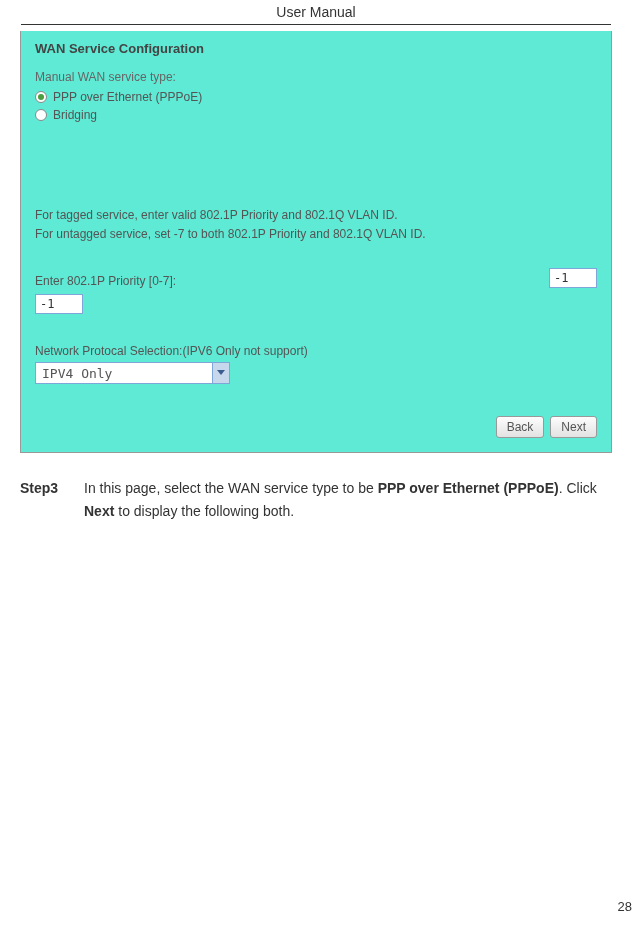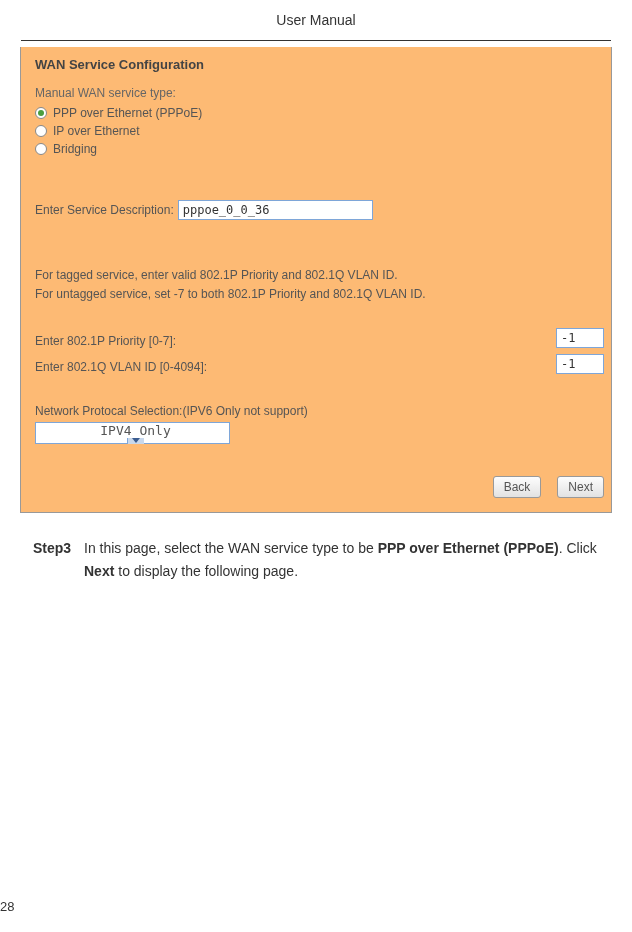--- a/index.html
+++ b/index.html
@@ -7,32 +7,32 @@
       width: 632px;
       height: 932px;
       font-family: Arial, sans-serif;
       font-size: 13px;
       color: #333;
       background: #fff;
       position: relative;
     }
     .page-header {
       text-align: center;
-      padding: 12px 0;
+      padding: 4px 0;
       font-size: 14px;
       border-bottom: 1px solid #333;
       width: 590px;
       margin: 0 auto;
     }
     .screenshot-container {
       margin: 6px 20px 16px 20px;
       border: 1px solid #999;
       border-top: none;
-      padding: 10px 7px 14px 14px;
-      background: #fdba74;
+      padding: 10px 14px 14px 14px;
+      background: #5eead4;
       font-family: Verdana, Arial, sans-serif;
       font-size: 12px;
       color: #555;
     }
     .config-title {
       font-size: 13px;
       font-weight: bold;
       color: #444;
       margin-bottom: 14px;
     }
@@ -106,35 +106,34 @@
       border: 1px solid #7ea6d8;
       height: 22px;
       width: 195px;
       display: flex;
       align-items: center;
       justify-content: space-between;
       font-family: monospace;
       font-size: 13px;
       padding-left: 6px;
       background: #fff;
-      flex-direction: column;
     }
     .select-arrow {
       width: 17px;
       height: 20px;
       background: #c8d8ec;
       border-left: 1px solid #7ea6d8;
       display: flex;
       align-items: center;
       justify-content: center;
     }
     .btn-row {
       display: flex;
       justify-content: flex-end;
-      gap: 16px;
+      gap: 6px;
       margin-top: 32px;
       align-items: flex-end;
     }
     .btn {
       border: 1px solid #999;
       border-radius: 3px;
       padding: 3px 10px;
       font-size: 12px;
       color: #555;
       background: linear-gradient(#fdfdfd, #e2e2e2);
@@ -143,29 +142,28 @@
     .step-section {
       margin: 24px 20px 0 20px;
       display: flex;
       font-size: 14px;
       line-height: 1.6;
     }
     .step-label {
       font-weight: bold;
       width: 64px;
       flex-shrink: 0;
-      text-align: center;
     }
     .step-text { flex: 1; }
     .page-number {
       position: absolute;
       bottom: 18px;
       left: 0;
       right: 0;
-      text-align: left;
+      text-align: right;
       font-size: 13px;
     }
   </style>
 </head>
 <body>
 
 <div class="page-header">
   <span>User Manual</span>
 </div>
 
@@ -173,47 +171,38 @@
   <div class="config-title">WAN Service Configuration</div>
 
   <div class="select-label">Manual WAN service type:</div>
 
   <div class="radio-row">
     <span class="radio-circle selected"></span>
     <span>PPP over Ethernet (PPPoE)</span>
   </div>
   <div class="radio-row">
     <span class="radio-circle"></span>
-    <span>IP over Ethernet</span>
-  </div>
-  <div class="radio-row">
-    <span class="radio-circle"></span>
     <span>Bridging</span>
   </div>
 
   <div class="spacer-md"></div>
 
-  <div class="field-row">
-    <span class="field-label">Enter Service Description:</span>
-    <input class="text-input desc-input" value="pppoe_0_0_36" style="">
-  </div>
 
   <div class="spacer-md"></div>
 
   <div class="tagged-text">For tagged service, enter valid 802.1P Priority and 802.1Q VLAN ID.</div>
   <div class="tagged-text">For untagged service, set -7 to both 802.1P Priority and 802.1Q VLAN ID.</div>
 
   <div class="spacer-sm"></div>
 
   <div class="priority-row">
     <span>Enter 802.1P Priority [0-7]:</span>
     <input class="text-input small-input" value="-1" style="">
   </div>
   <div class="priority-row">
-    <span>Enter 802.1Q VLAN ID [0-4094]:</span>
     <input class="text-input small-input" value="-1" style="">
   </div>
 
   <div class="spacer-sm"></div>
 
   <div class="protocol-label">Network Protocal Selection:(IPV6 Only not support)</div>
   <div class="select-box">
     <span>IPV4 Only</span>
     <span class="select-arrow">
       <svg width="8" height="6" viewBox="0 0 8 6">
@@ -224,17 +213,17 @@
 
   <div class="btn-row">
     <div class="btn">Back</div>
     <div class="btn">Next</div>
   </div>
 </div>
 
 <div class="step-section">
   <div class="step-label">Step3</div>
   <div class="step-text">
-    <span>In this page, select the WAN service type to be </span><b>PPP over Ethernet (PPPoE)</b><span>. Click </span><b>Next</b><span> to display the following page.</span>
+    <span>In this page, select the WAN service type to be </span><b>PPP over Ethernet (PPPoE)</b><span>. Click </span><b>Next</b><span> to display the following both.</span>
   </div>
 </div>
 
 <div class="page-number">28</div>
 
 </body></html>

